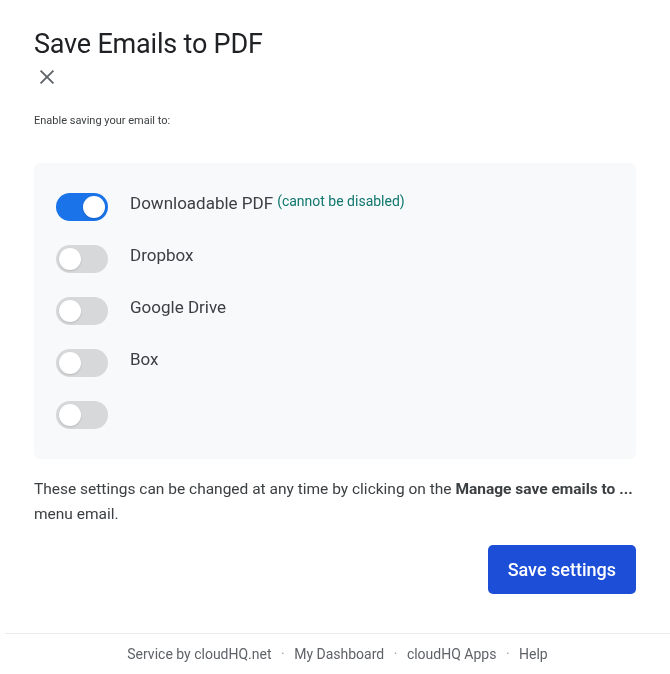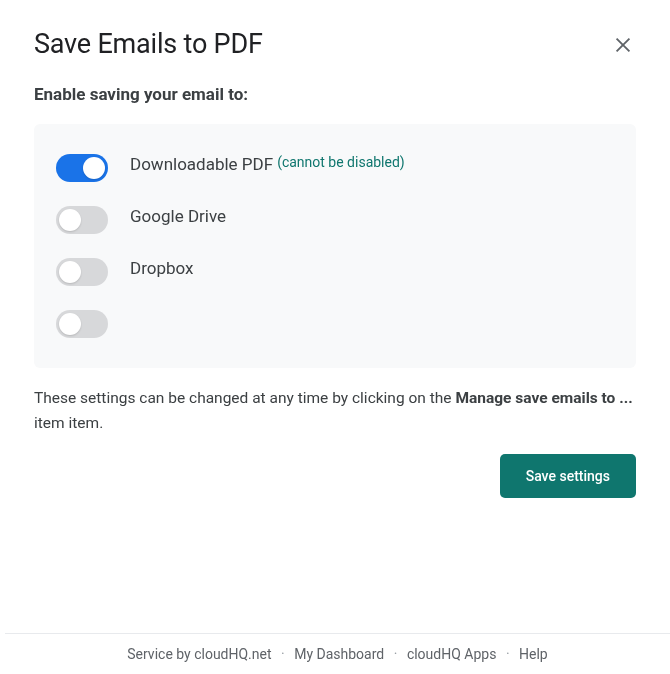--- a/index.html
+++ b/index.html
@@ -15,20 +15,21 @@
       position: relative;
     }
     .dialog {
       padding: 28px 34px 0 34px;
     }
     .header {
       display: flex;
       justify-content: space-between;
       align-items: flex-start;
       margin-bottom: 24px;
+      flex-direction: column;
     }
     .title {
       font-size: 27px;
       font-weight: 400;
       color: #202124;
       letter-spacing: -0.2px;
     }
     .close-btn {
       cursor: pointer;
       width: 26px;
@@ -37,24 +38,24 @@
       align-items: center;
       justify-content: center;
       color: #5f6368;
       margin-top: 4px;
     }
     .close-btn svg {
       width: 22px;
       height: 22px;
     }
     .subtitle {
-      font-size: 17px;
-      font-weight: 700;
+      font-size: 11px;
+      font-weight: 400;
       color: #3c4043;
-      margin-bottom: 20px;
+      margin-bottom: 36px;
     }
     .options-panel {
       background: #f8f9fa;
       border-radius: 6px;
       padding: 18px 22px 18px 22px;
     }
     .option-row {
       display: flex;
       align-items: flex-start;
       padding: 12px 0;
@@ -108,26 +109,26 @@
     .info-text .bold {
       font-weight: 700;
     }
     .actions {
       display: flex;
       justify-content: flex-end;
       margin-top: 18px;
       padding-bottom: 24px;
     }
     .primary-btn {
-      background: #0f766e;
+      background: #1d4ed8;
       color: #fff;
       border: none;
-      font-size: 14px;
+      font-size: 18px;
       font-weight: 500;
-      padding: 14px 26px;
+      padding: 14px 20px;
       border-radius: 5px;
       cursor: pointer;
       font-family: inherit;
     }
     .footer {
       position: absolute;
       bottom: 0;
       left: 5px;
       right: 0;
       border-top: 1px solid #e8eaed;
@@ -168,37 +169,43 @@
       <div class="toggle on">
           <div class="knob"></div>
         </div>
       <span class="option-label">Downloadable PDF</span>
       <span class="option-note">(cannot be disabled)</span>
     </div>
     <div class="option-row">
       <div class="toggle off">
           <div class="knob"></div>
         </div>
+      <span class="option-label">Dropbox</span>
+    </div>
+    <div class="option-row">
+      <div class="toggle off">
+          <div class="knob"></div>
+        </div>
       <span class="option-label">Google Drive</span>
     </div>
     <div class="option-row">
       <div class="toggle off">
           <div class="knob"></div>
         </div>
-      <span class="option-label">Dropbox</span>
+      <span class="option-label">Box</span>
     </div>
     <div class="option-row">
       <div class="toggle off">
           <div class="knob"></div>
         </div>
     </div>
   </div>
 
   <p class="info-text">
-    <span>These settings can be changed at any time by clicking on the </span><span class="bold">Manage save emails to ...</span><span> item item.</span>
+    <span>These settings can be changed at any time by clicking on the </span><span class="bold">Manage save emails to ...</span><span> menu email.</span>
   </p>
 
   <div class="actions">
     <button class="primary-btn">Save settings</button>
   </div>
 </div>
 
 <div class="footer">
   <span>Service by </span><a>cloudHQ.net</a>
   <span class="sep">·</span>

